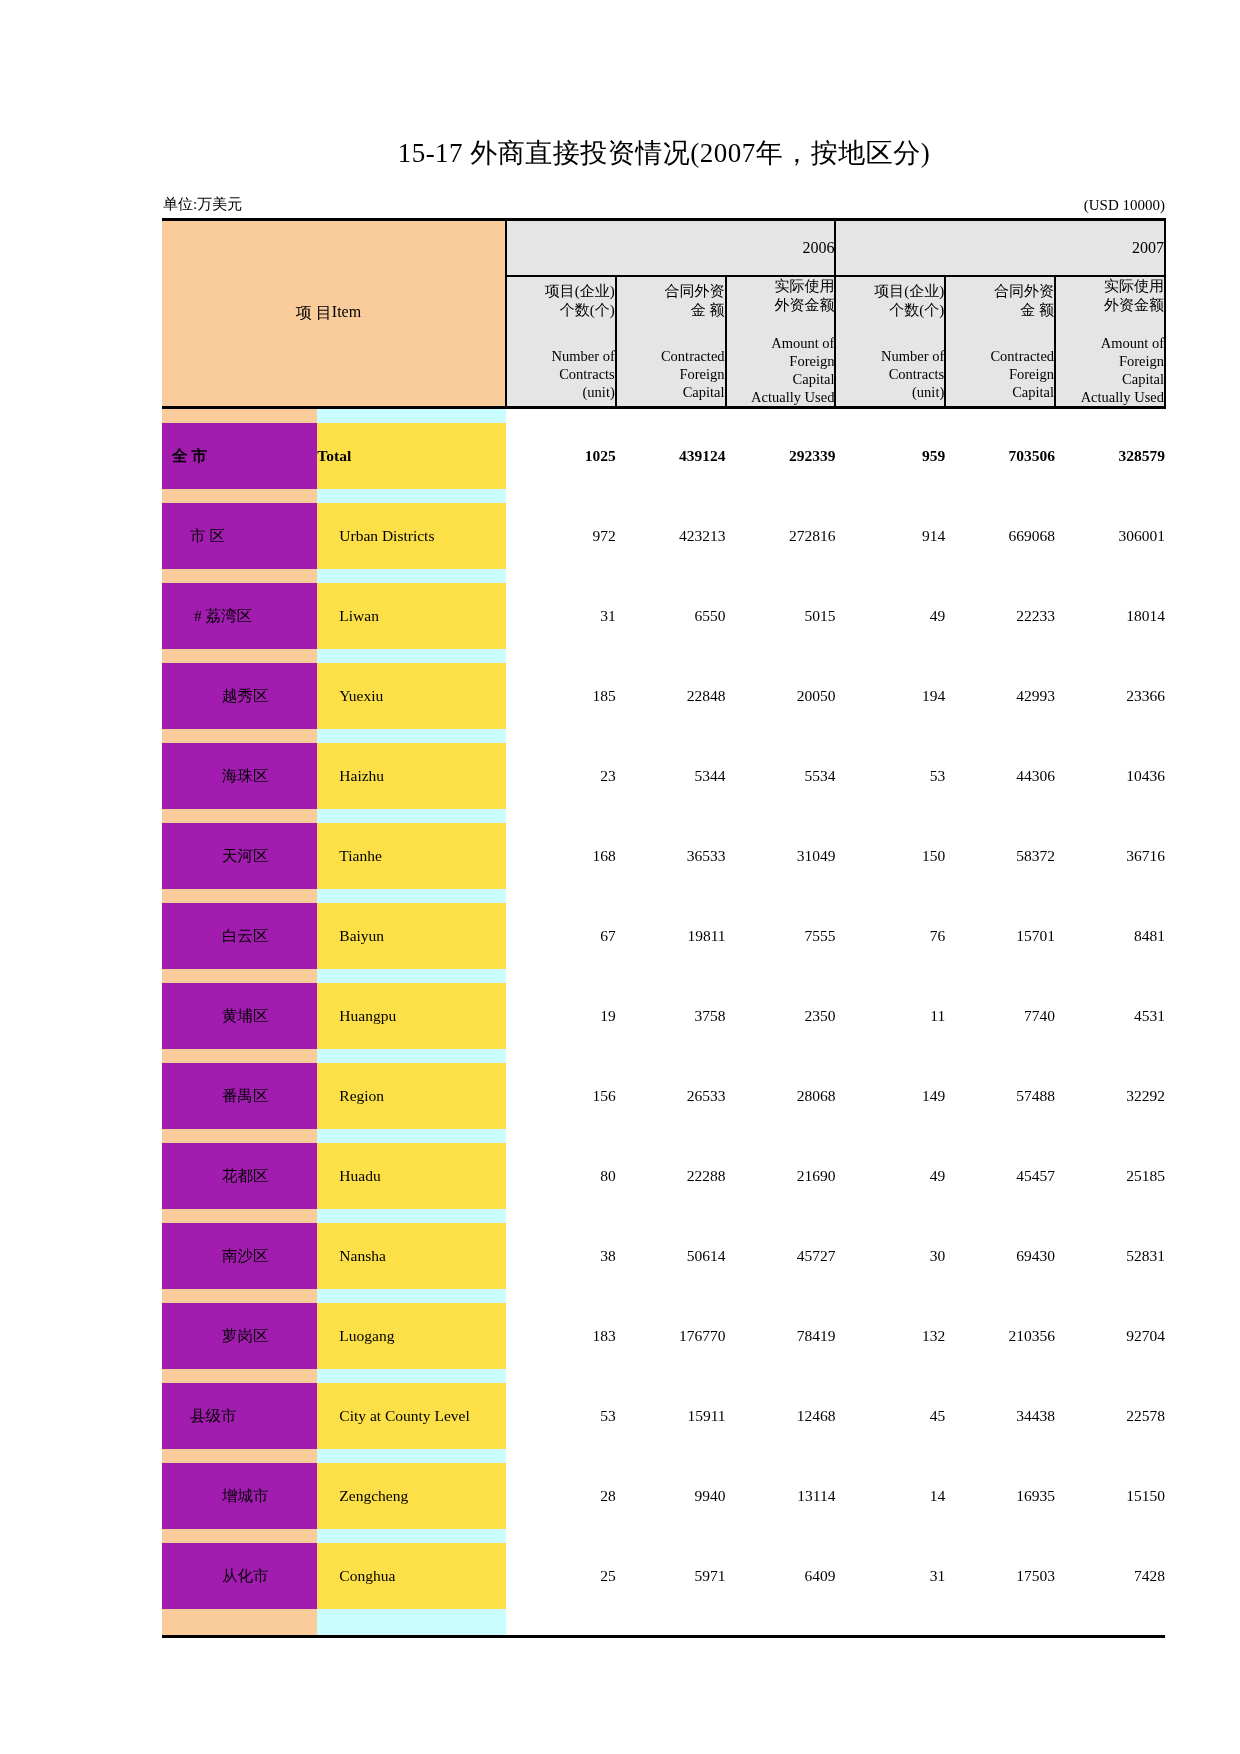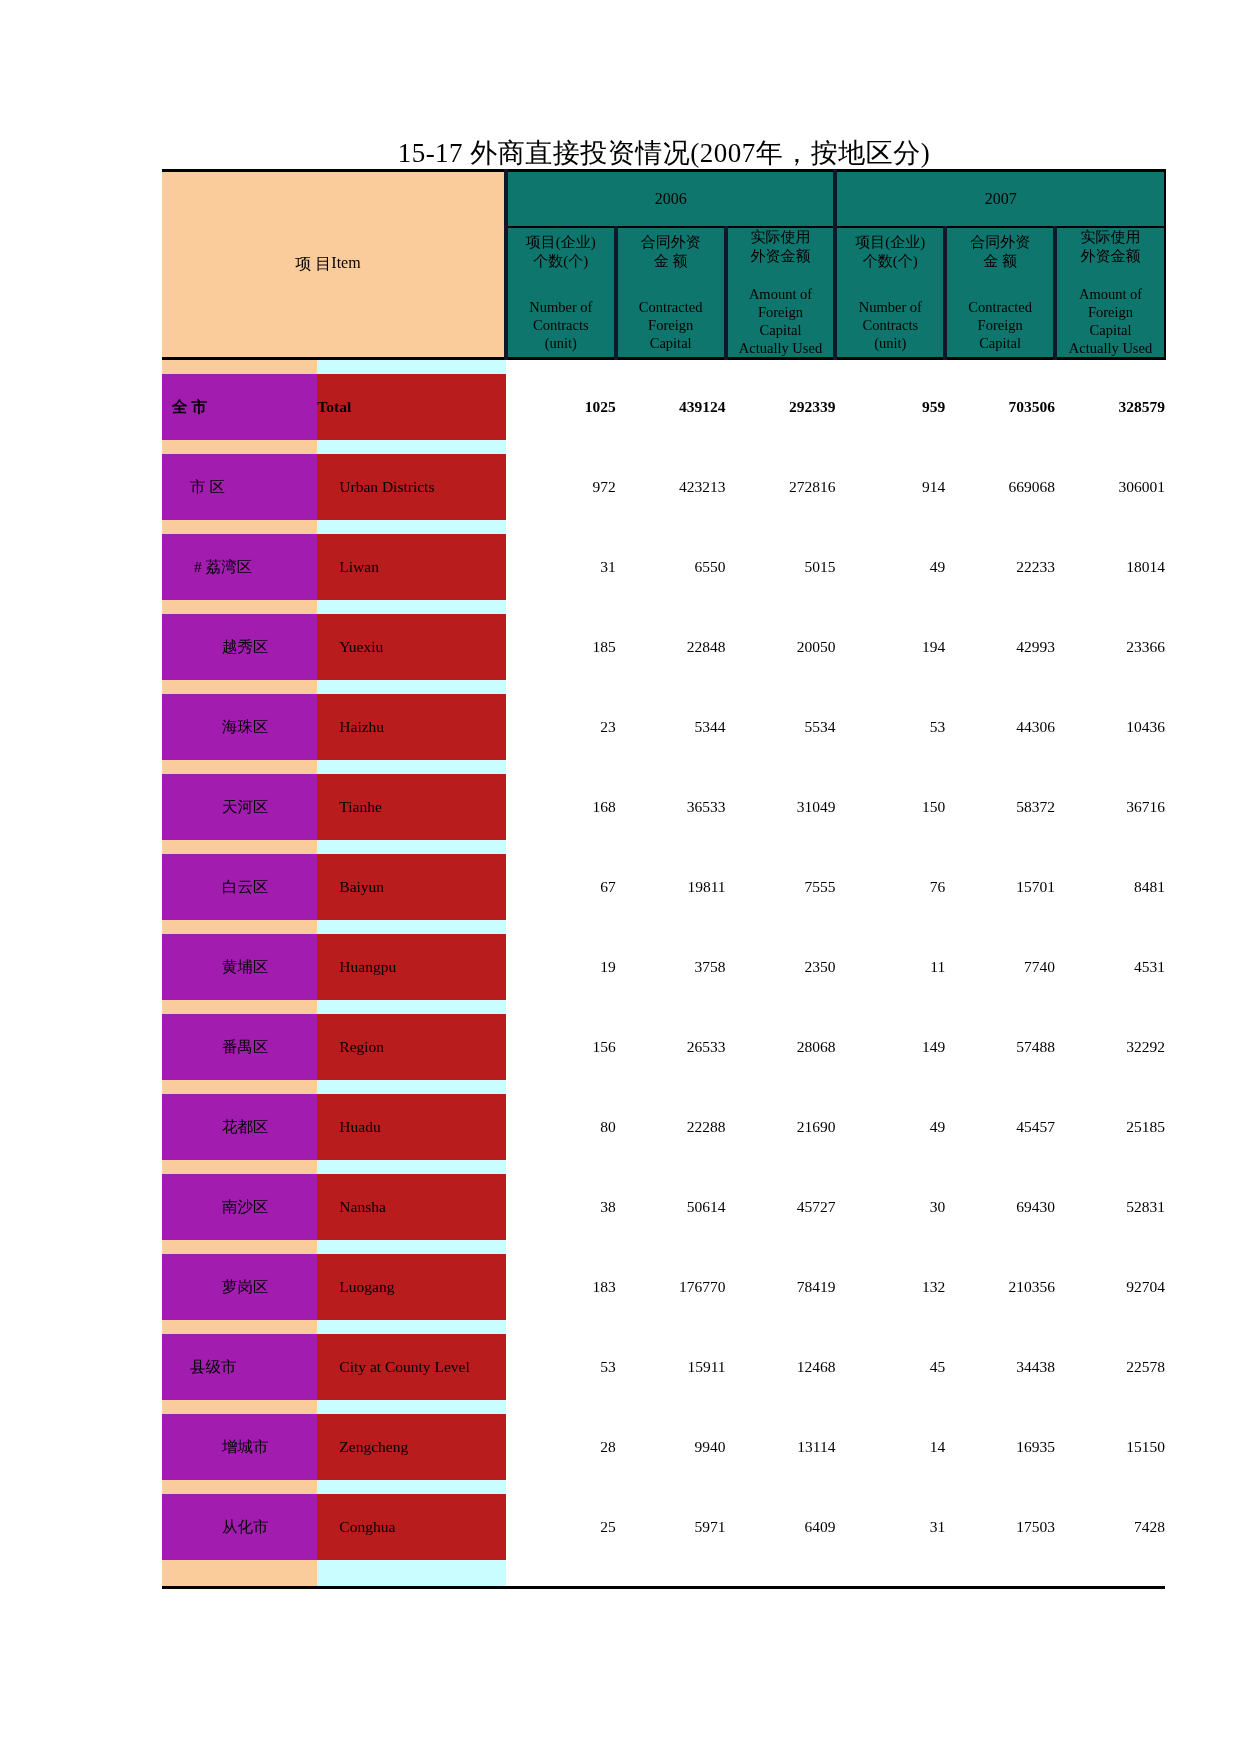--- a/index.html
+++ b/index.html
@@ -71,24 +71,24 @@
     vertical-align: middle;
   }
 
   
   .rule-top   { border-top: 3px solid #000; }
   .rule-mid   { border-bottom: 3px solid #000; }
   .rule-bot   { border-bottom: 3px solid #000; }
 
   
   .hdr {
-    background: #0f766e;
-    border-left: 4px solid #0f172a;
+    background: #e5e5e5;
+    border-left: 2px solid #0f172a;
     border-right: 2px solid #000;
-    text-align: center;
+    text-align: right;
     font-size: 15px;
     line-height: 1.25;
   }
   .hdr-year {
     height: 54px;
     border-bottom: 2px solid #000;
     font-size: 16px;
   }
   .hdr-sub {
     height: 126px;
@@ -113,21 +113,21 @@
   .hdr-en-tall { margin-top: 18px; }
 
   
   .c-cn {
     background: #a21caf;
     font-size: 15.5px;
     height: 66px;
     padding-left: 10px;
   }
   .c-en {
-    background: #b91c1c;
+    background: #fde047;
     font-size: 15.5px;
     height: 66px;
     padding-left: 22px;
   }
   .c-num {
     background: #ffffff;
     font-size: 15.5px;
     text-align: right;
     padding-right: 18px;
     height: 66px;
@@ -143,20 +143,24 @@
   .spacer-en { background: #C9FDFF; height: 14px; }
   .spacer-num { background: #ffffff; height: 14px; }
 </style>
 </head>
 <body>
 
 <div class="page">
 
   <h1 class="title-cn">15-17  外商直接投资情况(2007年，按地区分)</h1>
 
+  <div class="unit-row">
+    <span class="unit-left">单位:万美元</span>
+    <span class="unit-right">(USD 10000)</span>
+  </div>
 
   <table class="fdi">
     <colgroup>
       <col style="width:140px">
       <col style="width:170px">
       <col style="width:99px">
       <col style="width:99px">
       <col style="width:99px">
       <col style="width:99px">
       <col style="width:99px">

